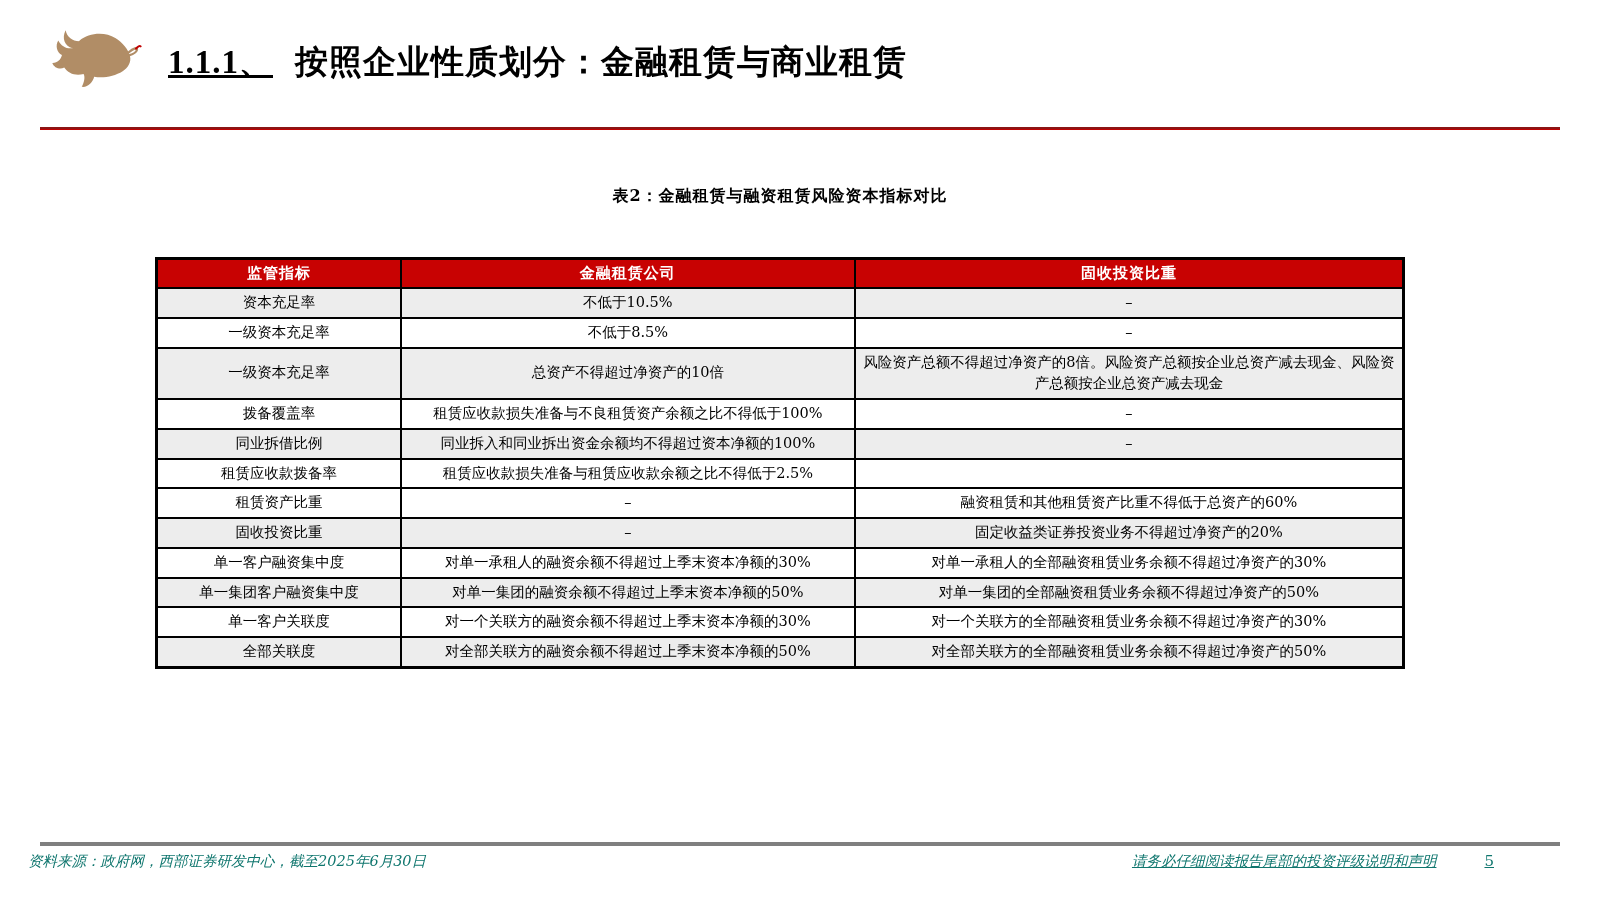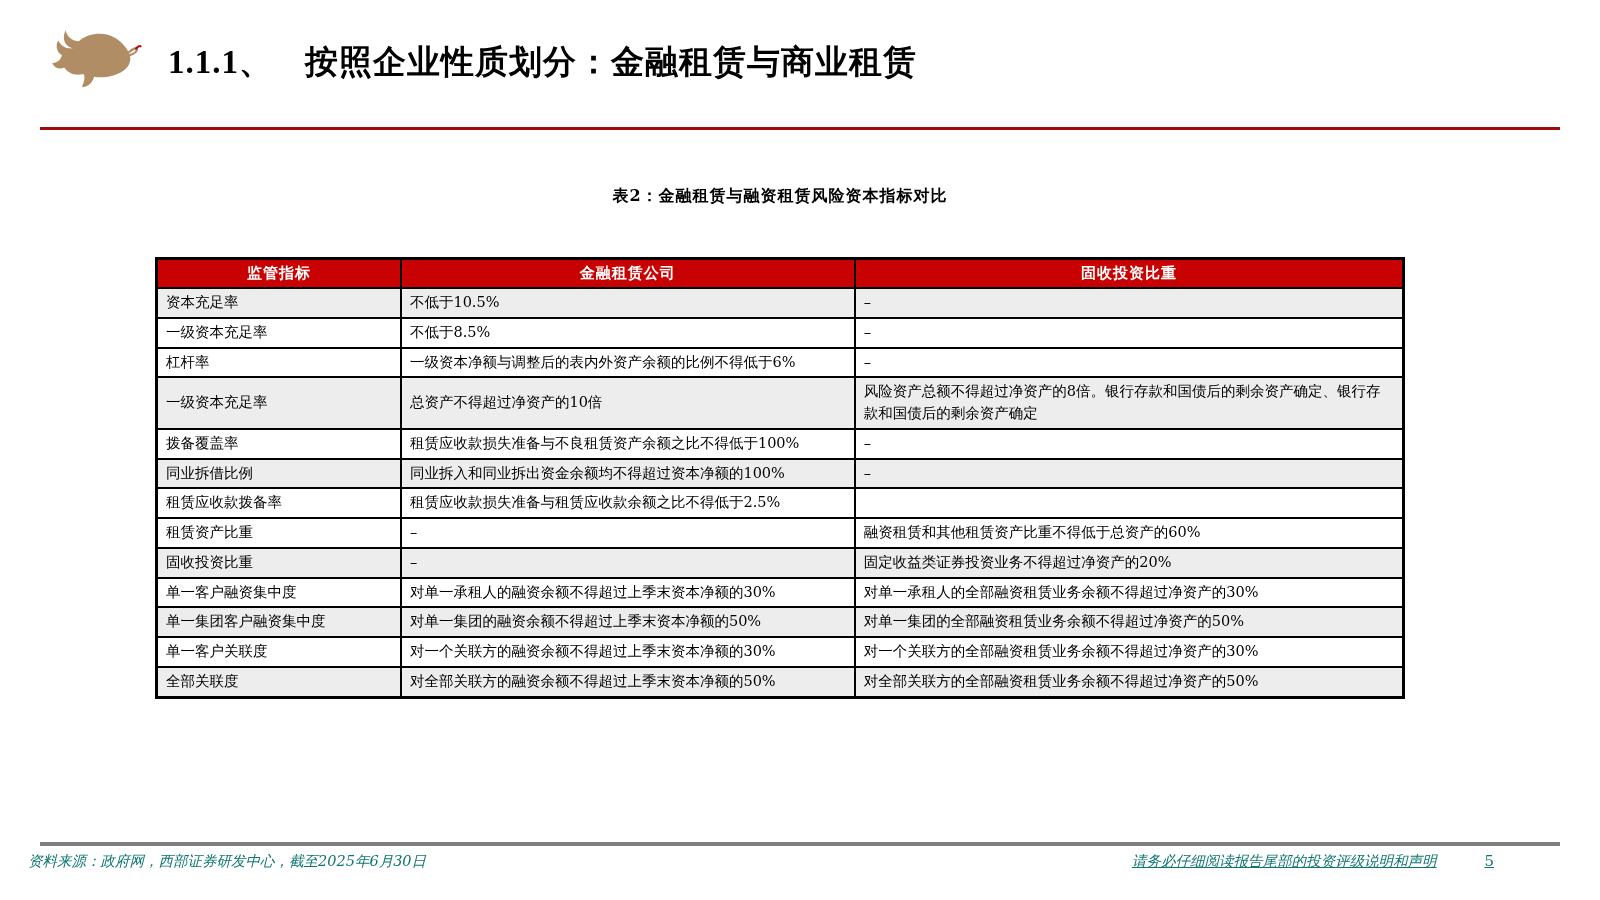--- a/index.html
+++ b/index.html
@@ -10,21 +10,21 @@
     position: relative;
     font-family: "DejaVu Serif", "Liberation Serif", serif;
     color: #000;
     overflow: hidden;
   }
 
   
   .header { position: absolute; top: 26px; left: 50px; display: flex; align-items: center; }
   .logo { width: 92px; height: 72px; flex: 0 0 auto; }
   .page-title { margin-left: 26px; font-size: 33px; font-weight: 700; letter-spacing: 1px; white-space: nowrap; }
-  .page-title .num { font-family: "Liberation Serif", "DejaVu Serif", serif; margin-right: 32px; }
+  .page-title .num { font-family: "Liberation Serif", "DejaVu Serif", serif; margin-right: 22px; text-decoration: underline; }
 
   .title-rule {
     position: absolute; top: 127px; left: 40px; width: 1520px;
     height: 3px; background: #C00000; border-top: 2px solid #8B1515;
   }
 
   
   .table-caption {
     position: absolute; top: 186px; left: 155px; width: 1250px;
     text-align: center; font-size: 16px; font-weight: 700; letter-spacing: 1px;
@@ -36,21 +36,21 @@
     width: 100%; border-collapse: collapse; border: 3px solid #000;
     table-layout: fixed;
   }
   table.cmp th {
     background: #C80202; color: #ffffff;
     font-size: 15px; font-weight: 700; letter-spacing: 1px;
     padding: 4px 4px; border: 2px solid #000; margin-left: 17px;
   }
   table.cmp td {
     font-size: 14.5px; line-height: 1.5;
-    padding: 3px 8px; vertical-align: middle;
+    padding: 3px 1px; text-align: center; vertical-align: middle;
     border: 2px solid #000;
     background: #ffffff;
   }
   table.cmp tr.shaded td { background: #EDEDED; }
 
   
   .footer-rule {
     position: absolute; top: 842px; left: 40px; width: 1520px;
     height: 4px; background: #7F7F7F;
   }
@@ -102,29 +102,24 @@
         <tr class="shaded">
           <td>资本充足率</td>
           <td>不低于10.5%</td>
           <td>–</td>
         </tr>
         <tr>
           <td>一级资本充足率</td>
           <td>不低于8.5%</td>
           <td>–</td>
         </tr>
-        <tr>
-          <td>杠杆率</td>
-          <td>一级资本净额与调整后的表内外资产余额的比例不得低于6%</td>
-          <td>–</td>
-        </tr>
         <tr class="shaded">
           <td>一级资本充足率</td>
           <td>总资产不得超过净资产的10倍</td>
-          <td>风险资产总额不得超过净资产的8倍。银行存款和国债后的剩余资产确定、银行存款和国债后的剩余资产确定</td>
+          <td>风险资产总额不得超过净资产的8倍。风险资产总额按企业总资产减去现金、风险资产总额按企业总资产减去现金</td>
         </tr>
         <tr>
           <td>拨备覆盖率</td>
           <td>租赁应收款损失准备与不良租赁资产余额之比不得低于100%</td>
           <td>–</td>
         </tr>
         <tr class="shaded">
           <td>同业拆借比例</td>
           <td>同业拆入和同业拆出资金余额均不得超过资本净额的100%</td>
           <td>–</td>

